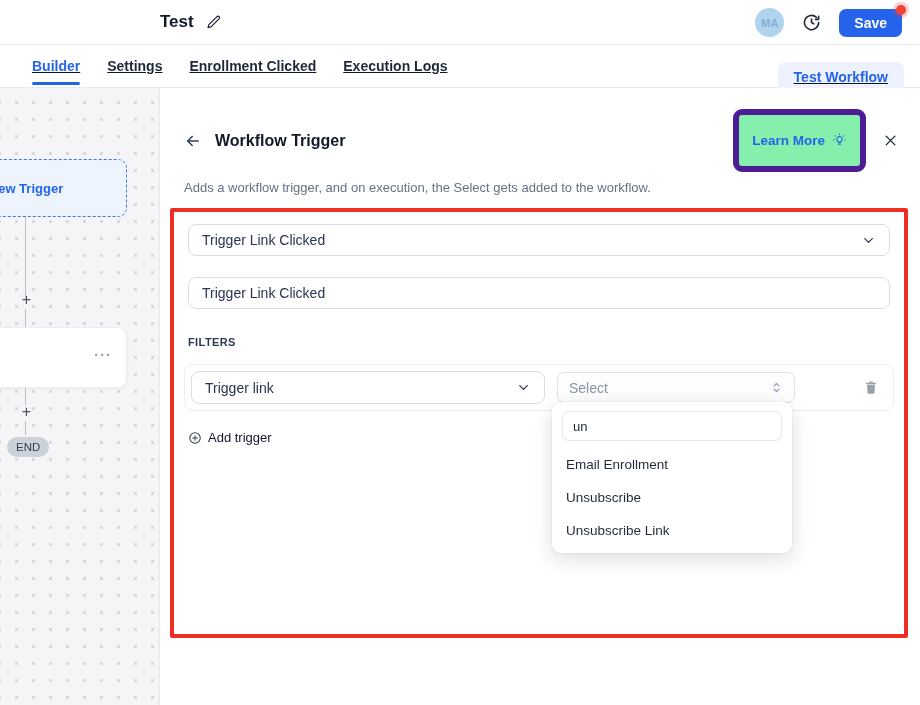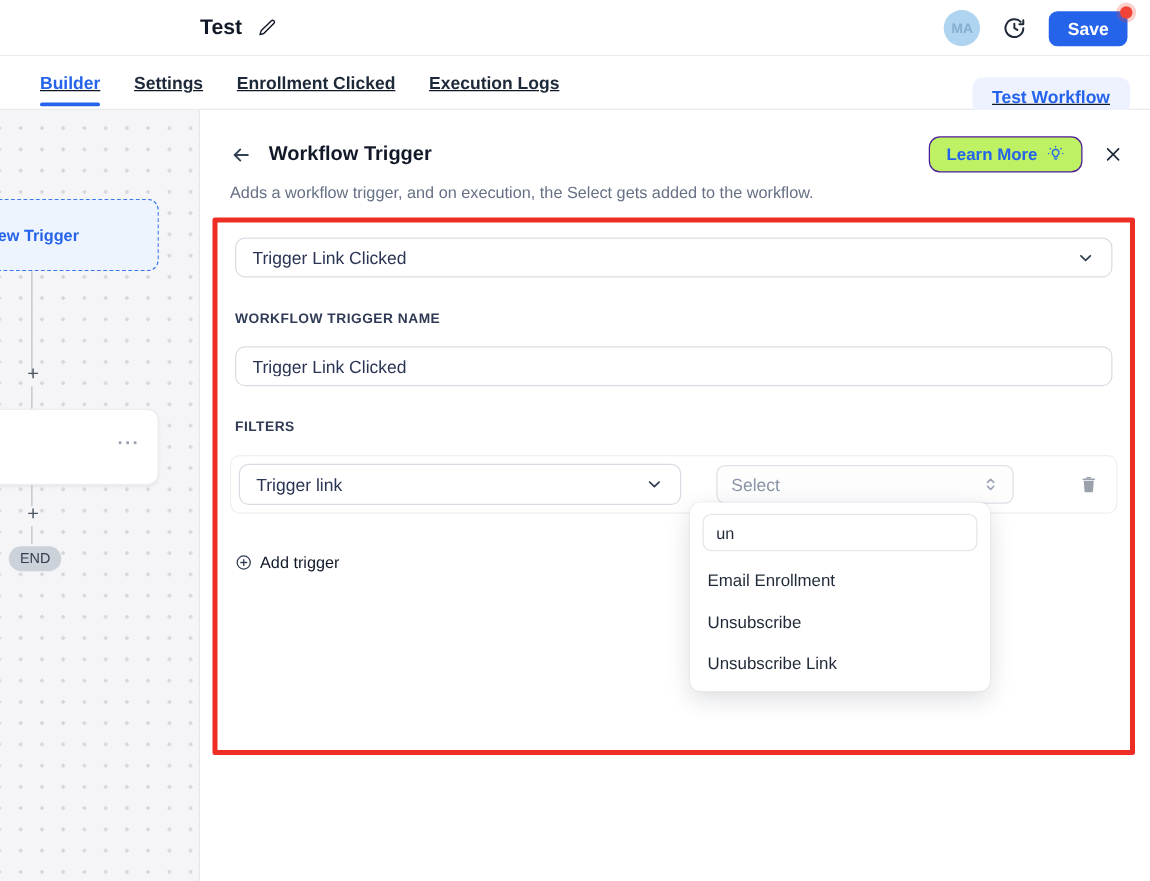--- a/index.html
+++ b/index.html
@@ -95,23 +95,23 @@
   .panel {
     position:absolute; top:88px; left:160px; width:760px; height:617px;
     background:#fff;
   }
   .panel-header { padding:21px 22px 0 24px; display:flex; align-items:center; gap:13px; }
   .back-arrow { cursor:pointer; display:flex; }
   .panel-title { font-size:16px; font-weight:700; color:#111827; }
   .header-right { margin-left:auto; display:flex; align-items:center; gap:17px; }
   .learn-more-btn {
     display:flex; align-items:center; gap:7px;
-    background:#bef264; border:1px solid #4c1d95; color:#2563eb;
+    background:#86efac; border:6px solid #4c1d95; color:#2563eb;
     font-family:inherit; font-size:13.5px; font-weight:600;
-    padding:6px 13px; border-radius:9px; cursor:pointer;
+    padding:18px 13px; border-radius:9px; cursor:pointer;
   }
   .close-x { cursor:pointer; display:flex; }
   .panel-desc { padding:8px 22px 0 24px; font-size:13px; color:#667085; }
 
   
   .red-box {
     margin:13px 12px 0 10px; height:430px;
     border:4px solid #ee2e24; border-radius:2px;
     padding:12px 14px 0 14px; position:relative; background:#fff;
   }
@@ -126,21 +126,21 @@
   }
   .text-input {
     width:100%; height:32px; border:1px solid #d9dde3; border-radius:8px;
     padding:0 13px; font-family:inherit; font-size:14px; color:#2a3453; background:#fff;
   }
   .section-gap { height:21px; }
 
   .filters-section { position:relative; }
   .filter-row {
     border:1px solid #edeff2; border-radius:8px; padding:6px;
-    display:flex; align-items:center; gap:28px; margin:12px -4px;
+    display:flex; align-items:center; gap:12px; margin:0 -4px;
   }
   .filter-field { width:354px; height:33px; }
   .filter-value {
     width:238px; height:31px; border:1px solid #dde1e7; border-radius:7px; background:#fdfdfe;
     display:flex; align-items:center; justify-content:space-between;
     padding:0 11px; font-size:14px; color:#8a94a6; cursor:pointer;
   }
   .trash-btn { margin-left:auto; margin-right:8px; cursor:pointer; display:flex; }
   .add-filters {
     margin-top:19px; display:inline-flex; align-items:center; gap:6px;
@@ -249,21 +249,20 @@
       <span>Trigger Link Clicked</span>
       <span>
         <svg width="15" height="15" viewBox="0 0 24 24" fill="none" stroke="#344054" stroke-width="2.2" stroke-linecap="round" stroke-linejoin="round">
           <polyline points="6 9 12 15 18 9"></polyline>
         </svg>
       </span>
     </div>
 
     <div class="section-gap"></div>
 
-    <div class="field-label">WORKFLOW TRIGGER NAME</div>
     <input class="text-input" type="text" value="Trigger Link Clicked" style="">
 
     <div class="section-gap"></div>
 
     <div class="filters-section">
       <div class="field-label">FILTERS</div>
 
       <div class="filter-row">
         <div class="wide-control filter-field">
           <span>Trigger link</span>

